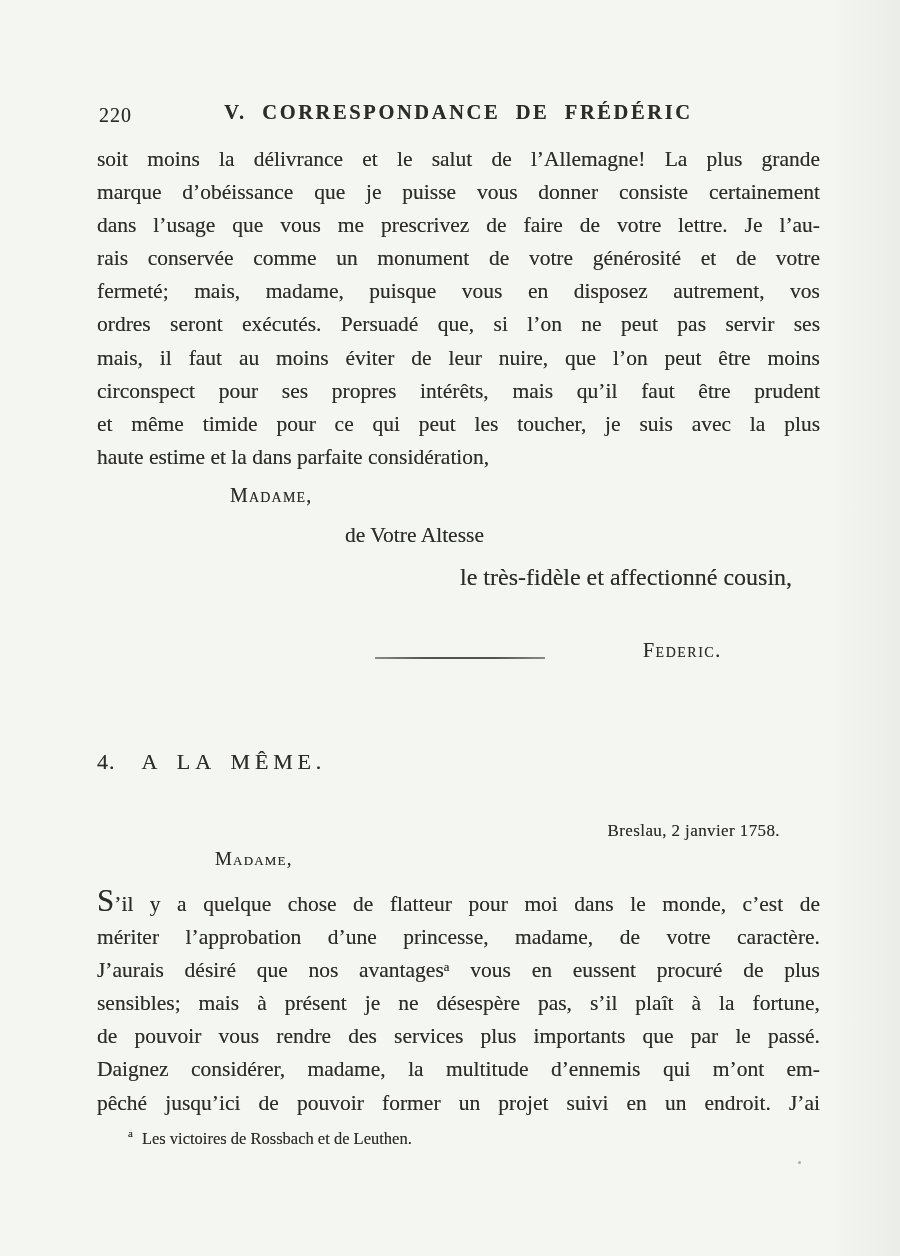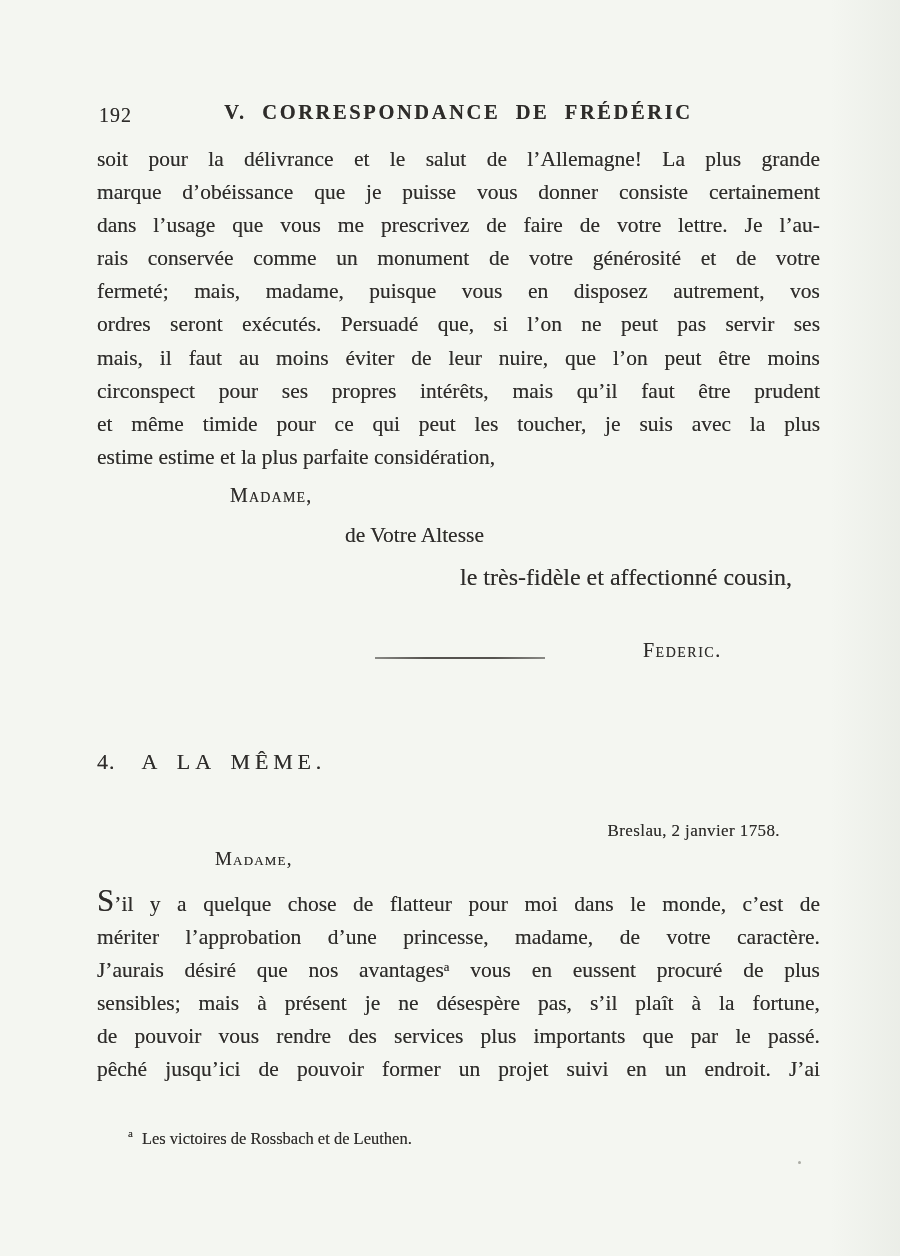--- a/index.html
+++ b/index.html
@@ -78,35 +78,35 @@
     width: 3px; height: 3px; border-radius: 50%;
     background: #8b8b85;
   }
   .speck-1 { left: 586px; top: 396px; opacity: .55; }
   .speck-2 { left: 798px; top: 1161px; opacity: .7; }
 </style>
 </head>
 <body>
 
 <div class="abs header-row">
-  <span class="page-number">192</span>
+  <span class="page-number">220</span>
   <span class="running-head">V.  CORRESPONDANCE  DE  FRÉDÉRIC</span>
 </div>
 
 <div class="abs para para-1">
-  <div class="line">soit pour la délivrance et le salut de l’Allemagne! La plus grande</div>
+  <div class="line">soit moins la délivrance et le salut de l’Allemagne! La plus grande</div>
   <div class="line">marque d’obéissance que je puisse vous donner consiste certainement</div>
   <div class="line">dans l’usage que vous me prescrivez de faire de votre lettre. Je l’au-</div>
   <div class="line">rais conservée comme un monument de votre générosité et de votre</div>
   <div class="line">fermeté; mais, madame, puisque vous en disposez autrement, vos</div>
   <div class="line">ordres seront exécutés. Persuadé que, si l’on ne peut pas servir ses</div>
   <div class="line">mais, il faut au moins éviter de leur nuire, que l’on peut être moins</div>
   <div class="line">circonspect pour ses propres intérêts, mais qu’il faut être prudent</div>
   <div class="line">et même timide pour ce qui peut les toucher, je suis avec la plus</div>
-  <div class="line flush">estime estime et la plus parfaite considération,</div>
+  <div class="line flush">haute estime et la dans parfaite considération,</div>
 </div>
 
 <div class="abs salutation-1 sc">Madame,</div>
 <div class="abs closing-1">de Votre Altesse</div>
 <div class="abs closing-2">le très-fidèle et affectionné cousin,</div>
 <div class="abs signature sc">Federic.</div>
 
 <div class="abs divider"></div>
 
 <div class="abs letter-heading">
@@ -115,20 +115,21 @@
 
 <div class="abs dateline">Breslau, 2 janvier 1758.</div>
 <div class="abs salutation-2 sc">Madame,</div>
 
 <div class="abs para para-2">
   <div class="line"><span class="drop-cap">S</span><span>’il y a quelque chose de flatteur pour moi dans le monde, c’est de</span></div>
   <div class="line">mériter l’approbation d’une princesse, madame, de votre caractère.</div>
   <div class="line">J’aurais désiré que nos avantagesᵃ vous en eussent procuré de plus</div>
   <div class="line">sensibles; mais à présent je ne désespère pas, s’il plaît à la fortune,</div>
   <div class="line">de pouvoir vous rendre des services plus importants que par le passé.</div>
+  <div class="line">Daignez considérer, madame, la multitude d’ennemis qui m’ont em-</div>
   <div class="line">pêché jusqu’ici de pouvoir former un projet suivi en un endroit. J’ai</div>
 </div>
 
 <div class="abs footnote">
   <span class="fn-marker">a</span><span>Les victoires de Rossbach et de Leuthen.</span>
 </div>
 
 <div class="abs speck speck-1"></div>
 <div class="abs speck speck-2"></div>
 

